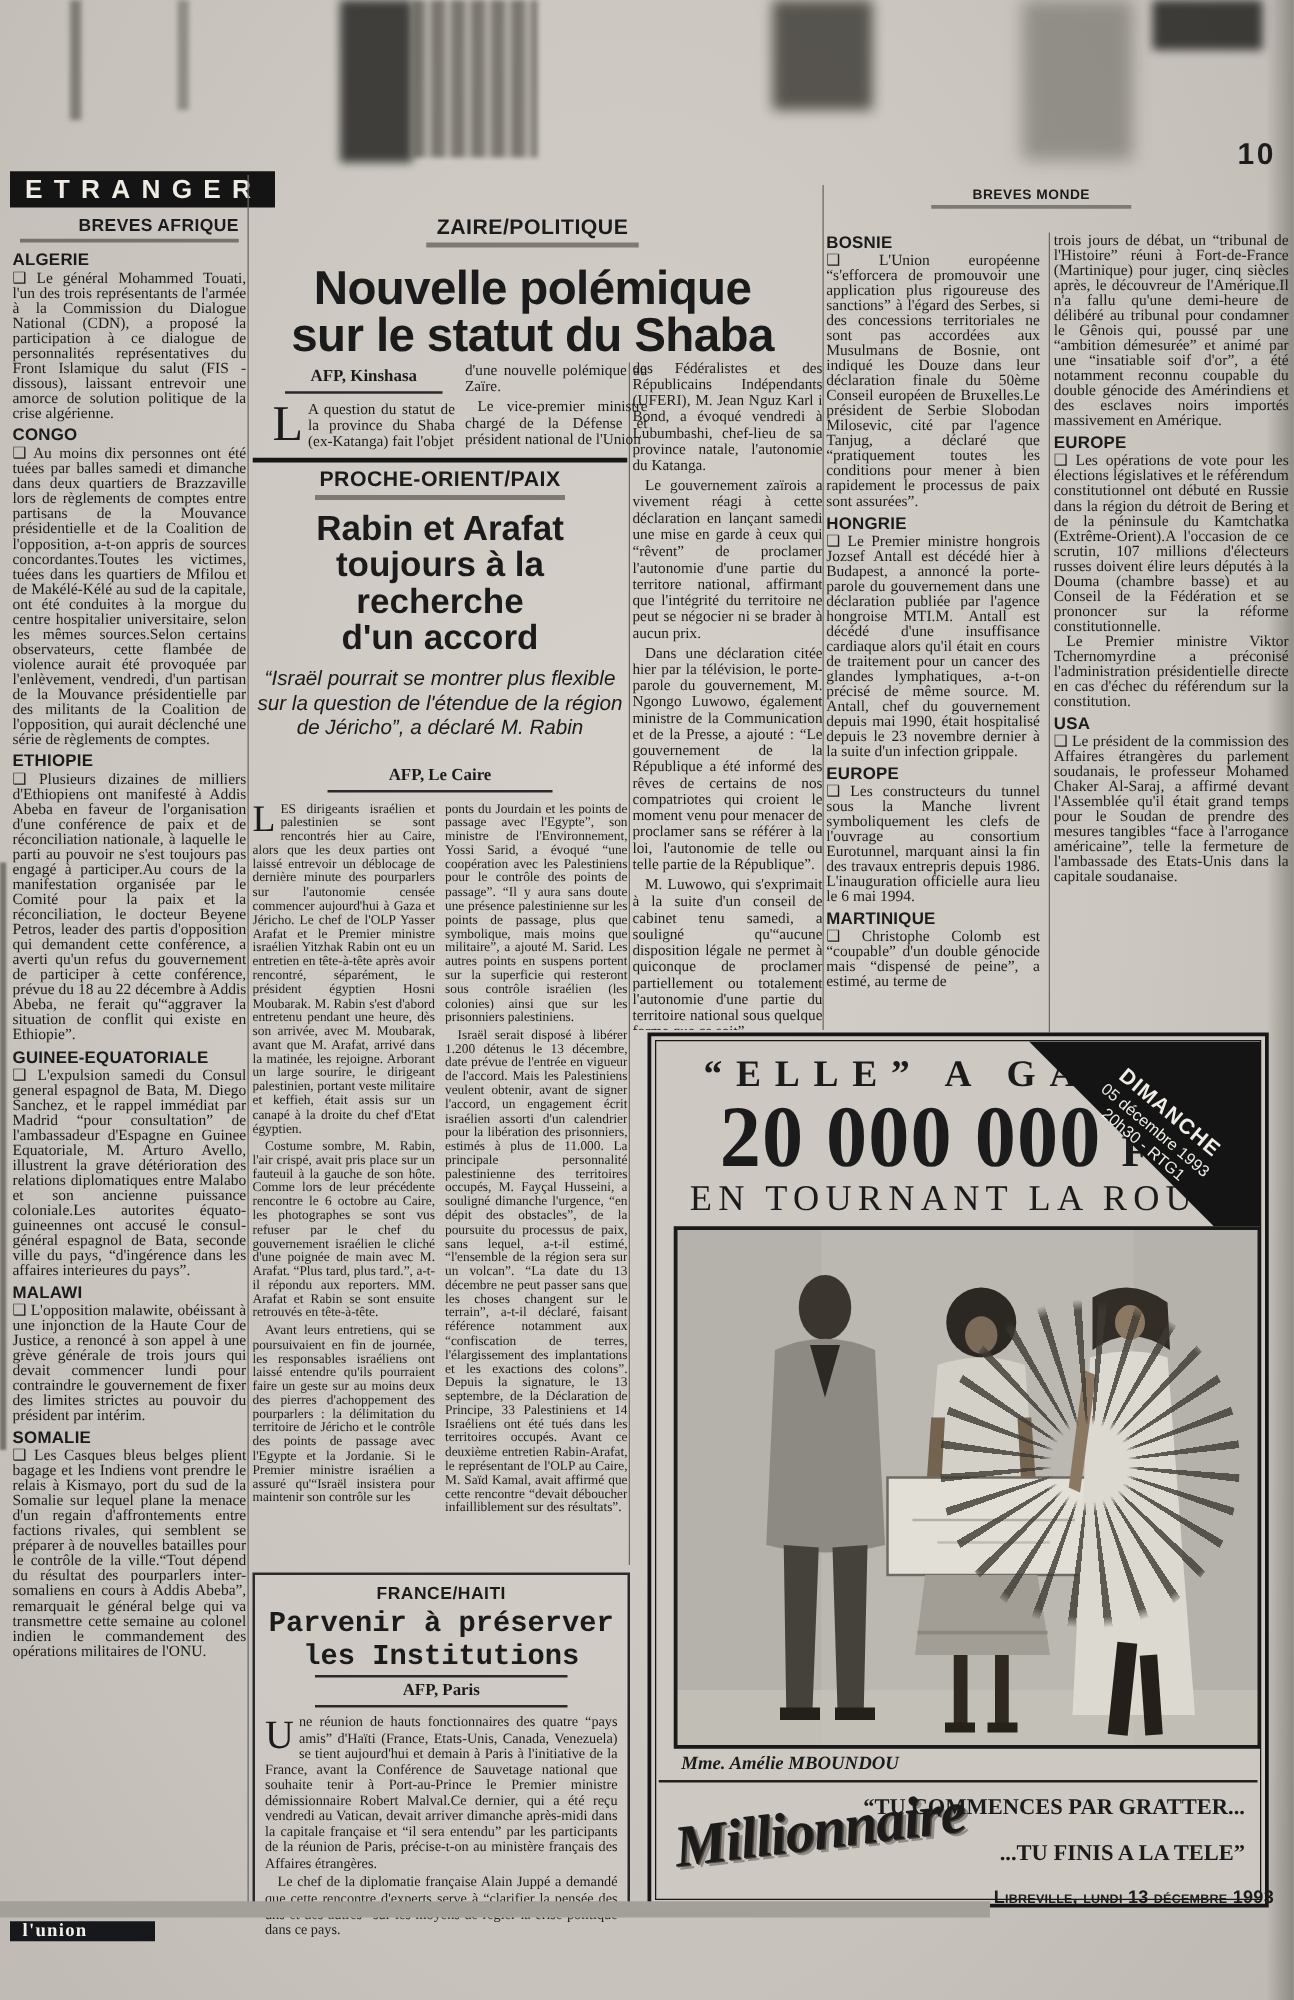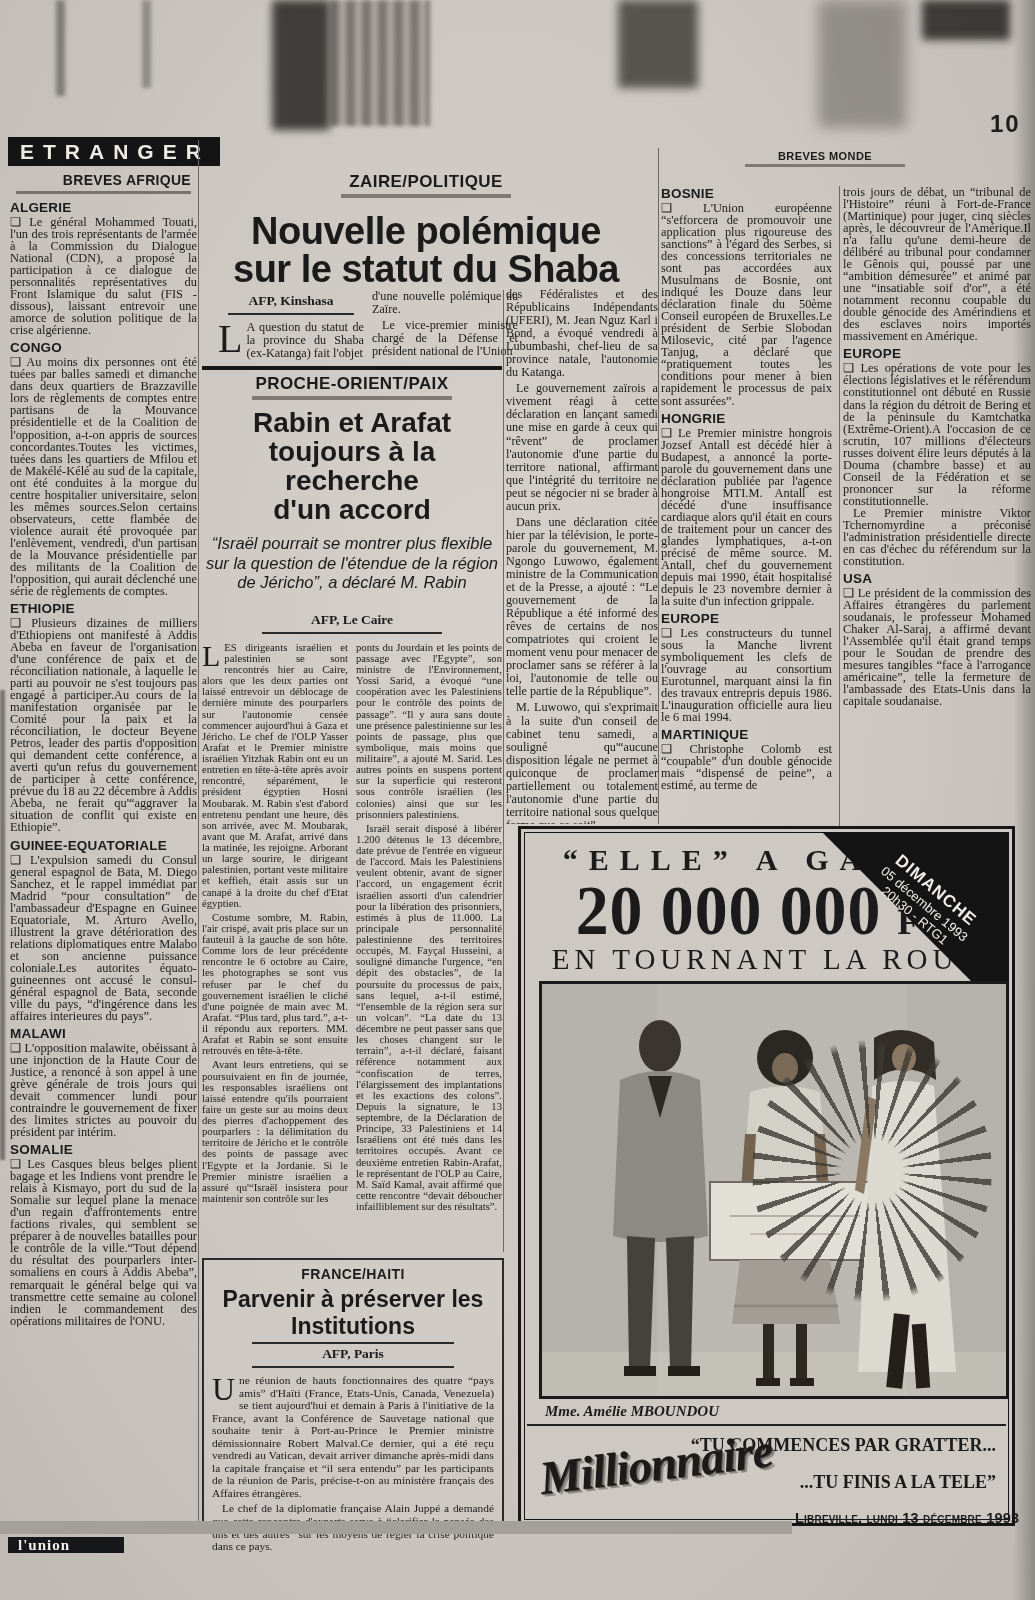--- a/index.html
+++ b/index.html
@@ -62,21 +62,21 @@
   .h-rabin{font-family:"Liberation Sans","DejaVu Sans",sans-serif;font-weight:bold;
     font-size:28px;line-height:1.04;text-align:center;margin:2px 0 0;}
   .deck{font-family:"Liberation Sans","DejaVu Sans",sans-serif;font-style:italic;
     font-size:16.5px;line-height:1.18;text-align:center;margin:10px 2px 8px;}
   .pcols{display:flex;gap:8px;height:652px;overflow:hidden;}
   .pcols .pc{width:146px;}
   .pb{font-size:10.7px;line-height:1.04;text-align:justify;margin:0 0 3px;}
   
   #france{position:absolute;left:202px;top:1258px;width:302px;height:268px;
     border:2px solid #2a2a2a;background:rgba(214,210,203,.35);padding:6px 8px;box-sizing:border-box;}
-  .h-france{font-family:Liberation Sans, sans-serif;font-weight:bold;
+  .h-france{font-family:Liberation Mono, monospace;font-weight:bold;
     font-size:23px;text-align:center;margin:4px 0 2px;}
   #france .byline{border-top:2px solid #2a2a2a;margin:0 40px 6px;padding-top:2px;}
   .fb{font-size:11.4px;line-height:1.1;text-align:justify;margin:0 0 3px;}
   
   #monde-label{position:absolute;left:690px;top:150px;width:270px;}
   #monde-label .kick{font-size:11px;}
   #monde-label .kick-u{width:160px;height:3px;}
   #monde-left{position:absolute;left:661px;top:182px;width:171px;height:650px;overflow:hidden;}
   #monde-right{position:absolute;left:843px;top:186px;width:188px;height:726px;overflow:hidden;}
   

